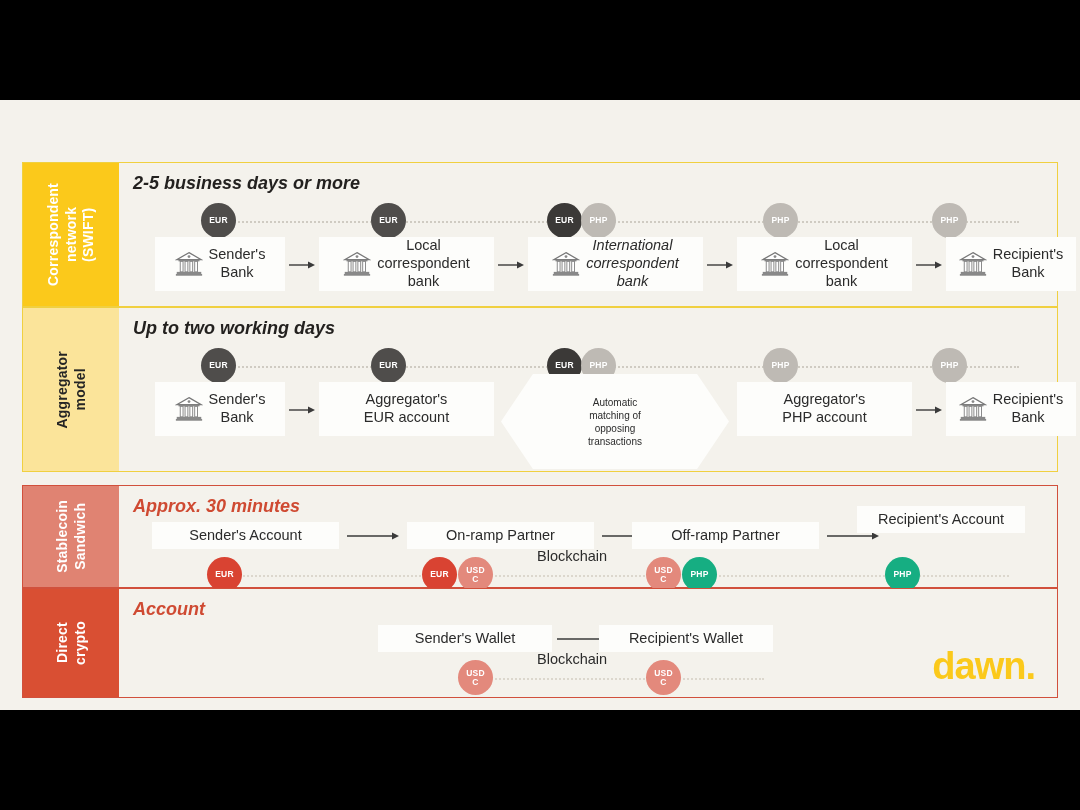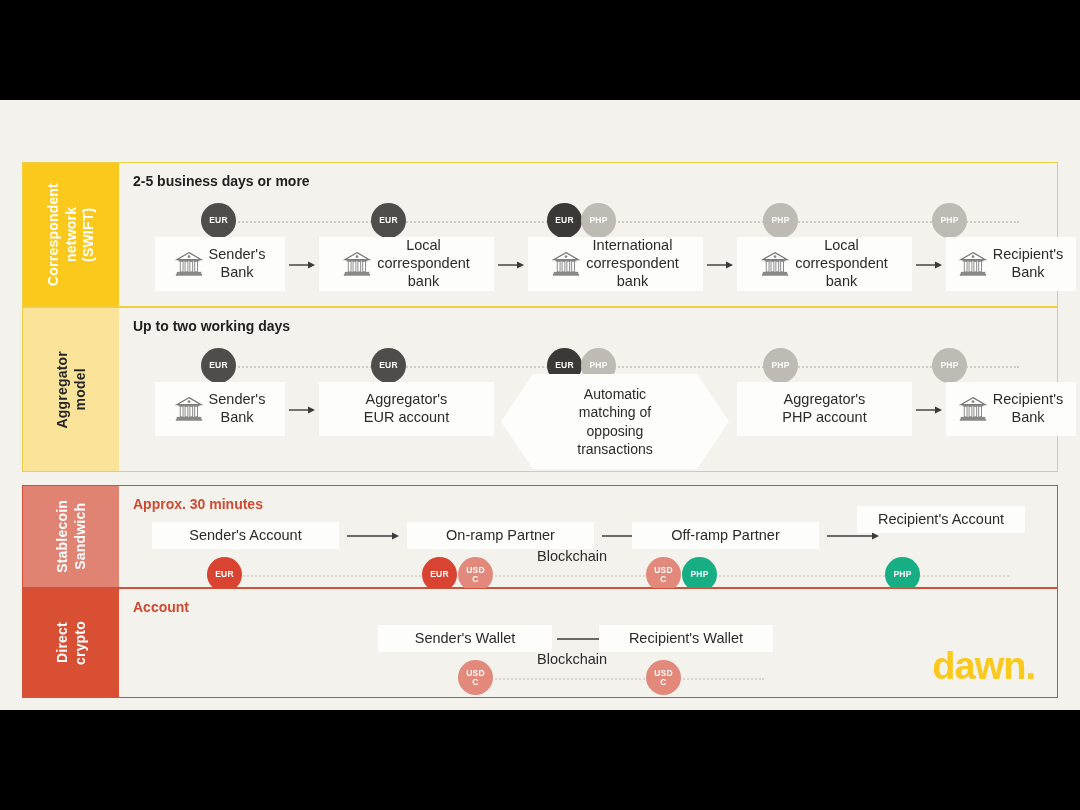--- a/index.html
+++ b/index.html
@@ -64,22 +64,23 @@
   .sb-red    { background: #d94f33; }
   .sb-red    .sidebar-label { color: #ffffff; }
 
   .content {
     position: relative;
     flex: 1 1 auto;
   }
   .row-head {
     position: absolute;
     left: 14px; top: 10px;
-    font-size: 14px;
+    font-size: 18px;
     font-weight: bold;
+    font-style: italic;
   }
   .head-dark { color: #23211f; }
   .head-red  { color: #cf4a32; }
 
   
   .nodebox {
     position: absolute;
     background: #fdfdfb;
     display: flex;
     align-items: center;
@@ -94,21 +95,21 @@
   .nodebox .label { white-space: pre-line; }
 
   
   .hexbox {
     position: absolute;
     background: #fdfdfb;
     clip-path: polygon(14% 0%, 86% 0%, 100% 50%, 86% 100%, 14% 100%, 0% 50%);
     display: flex;
     align-items: center;
     justify-content: center;
-    font-size: 14px;
+    font-size: 10px;
     color: #2b2b2b;
     line-height: 1.3;
     text-align: center;
   }
   .hexbox .label { white-space: pre-line; }
 
   
   .bank-icon { flex: 0 0 auto; width: 28px; height: 28px; display:block; }
 
   
@@ -223,21 +224,21 @@
 correspondent
 bank</span>
       </div>
       <div class="arrow" style="left:379px; top:96px; width:26px;">
         <svg width="26" height="12" viewBox="0 0 26 12">
             <line x1="0" y1="6" x2="19" y2="6" stroke="#3a3a3a" stroke-width="1.4"></line>
             <polygon points="19,2.5 26,6 19,9.5" fill="#3a3a3a"></polygon>
           </svg>
       </div>
 
-      <div class="nodebox" style="left:409px; top:74px; width:175px; height:54px;">
+      <div class="nodebox" style="left:409px; top:74px; width:175px; height:54px;font-style:italic;">
         <svg class="bank-icon" viewBox="0 0 32 32">
           <polygon points="16,3 30,11 2,11" fill="#fff" stroke="#777" stroke-width="1.4"></polygon>
           <rect x="4" y="11" width="24" height="2" fill="#888"></rect>
           <rect x="6" y="13" width="3.2" height="12" fill="#fff" stroke="#888" stroke-width="1.1"></rect>
           <rect x="11.5" y="13" width="3.2" height="12" fill="#fff" stroke="#888" stroke-width="1.1"></rect>
           <rect x="17" y="13" width="3.2" height="12" fill="#fff" stroke="#888" stroke-width="1.1"></rect>
           <rect x="22.5" y="13" width="3.2" height="12" fill="#fff" stroke="#888" stroke-width="1.1"></rect>
           <rect x="2" y="25" width="28" height="2.4" fill="#888"></rect>
           <rect x="1" y="27.4" width="30" height="2" fill="#888"></rect>
           <circle cx="16" cy="7.5" r="1.6" fill="#888"></circle>

